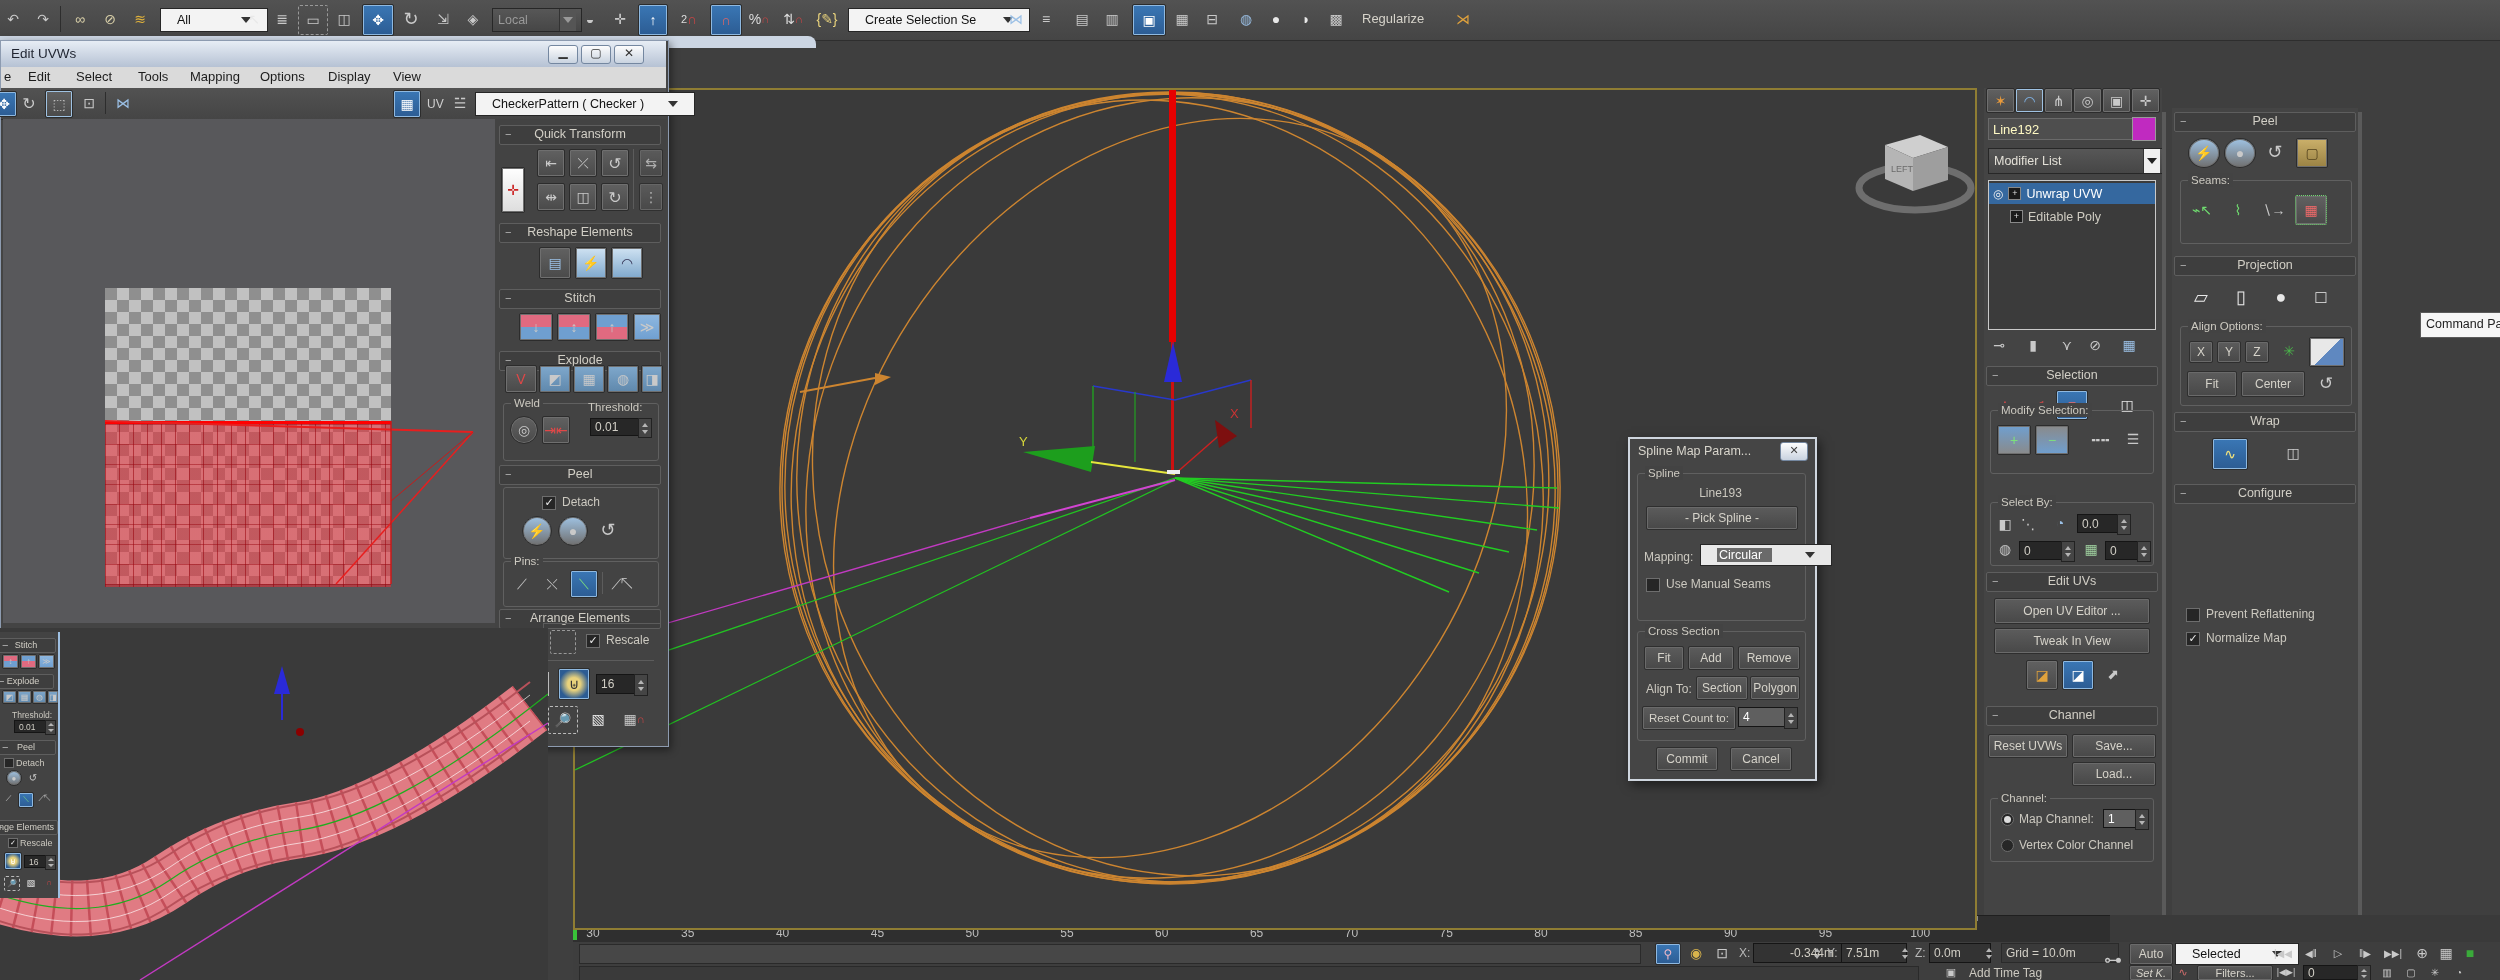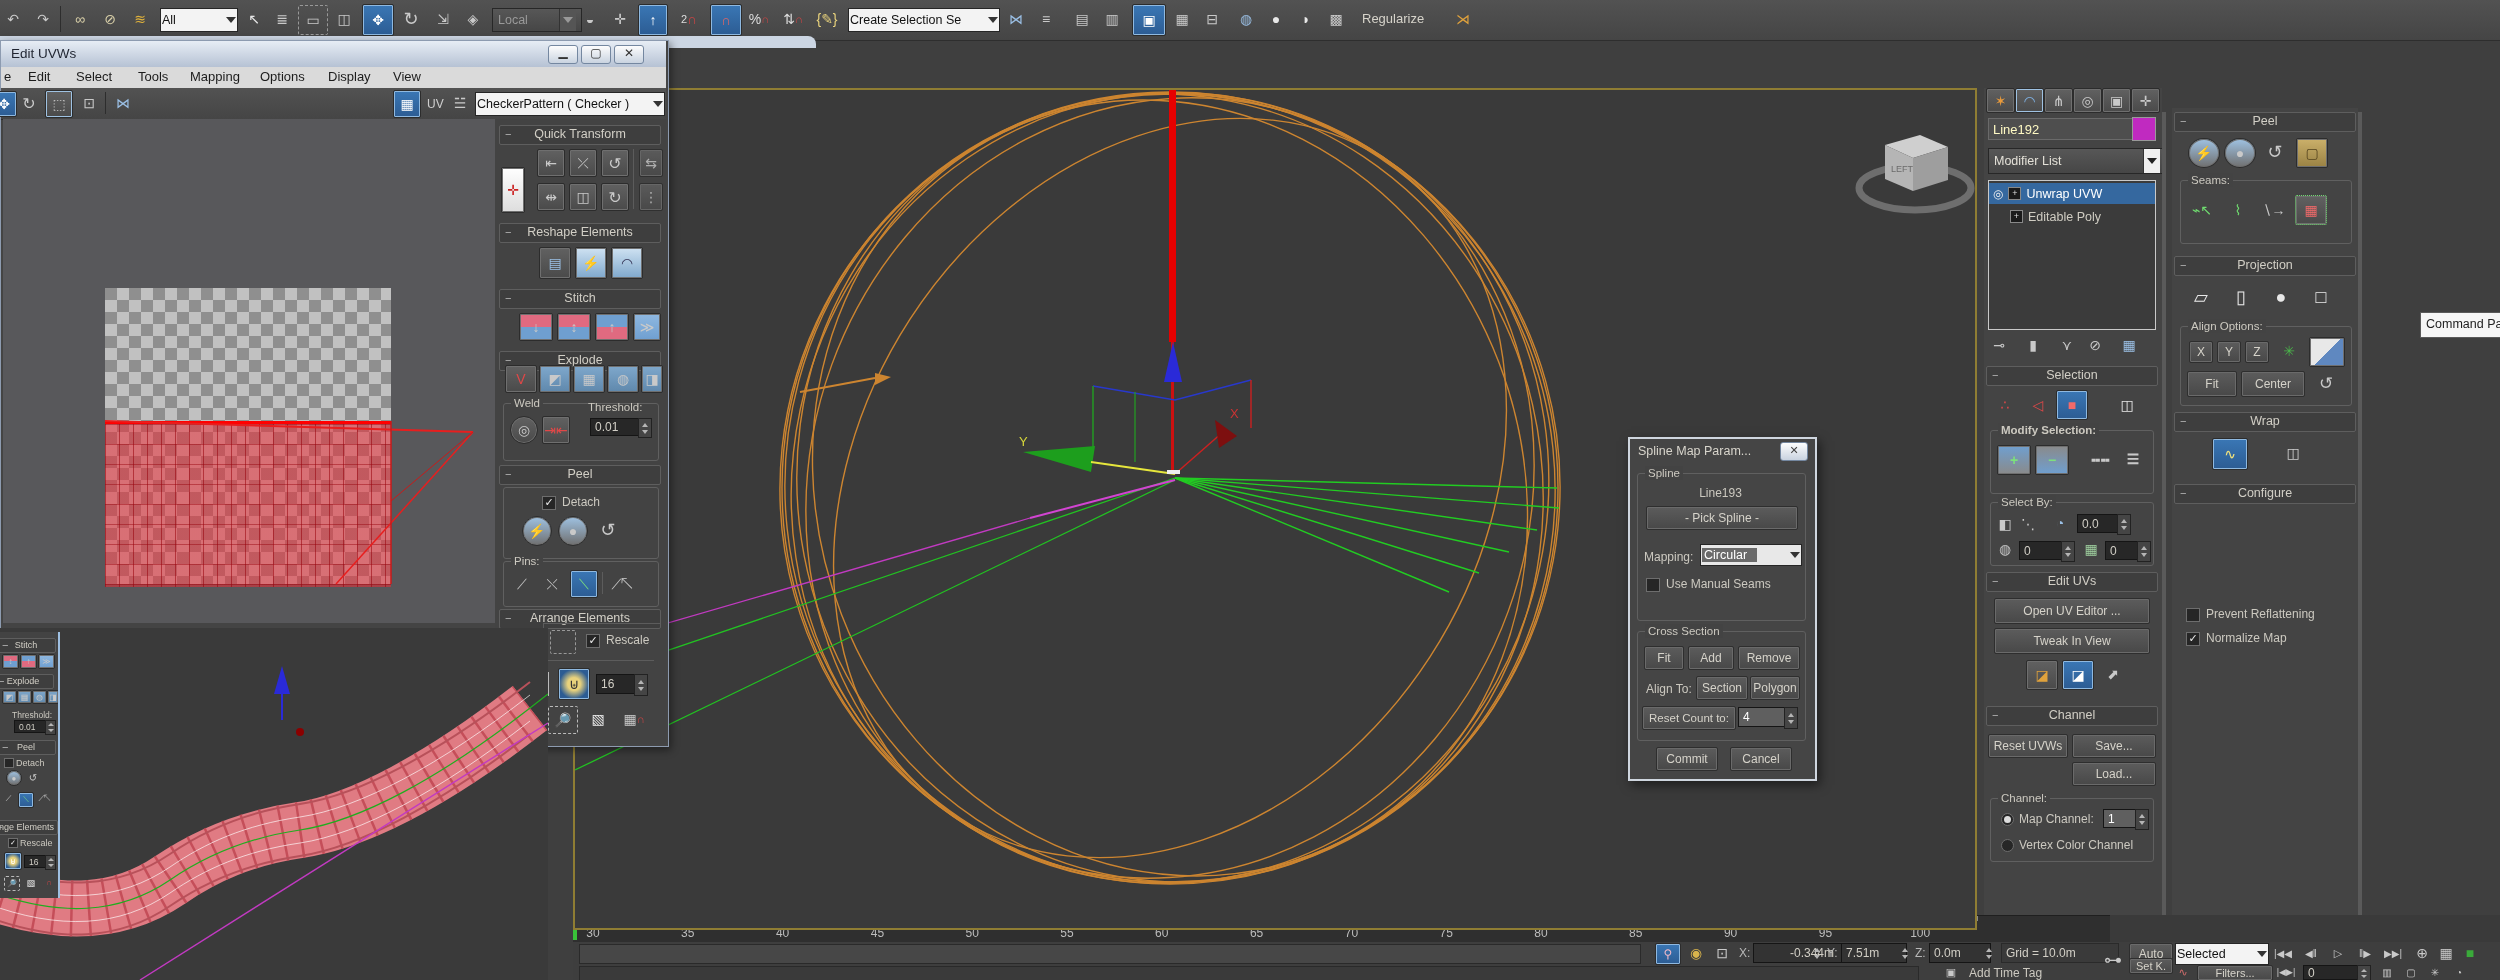--- a/index.html
+++ b/index.html
@@ -27,21 +27,21 @@
   .cb.on::after{content:"✓";}
   .rd{position:absolute;width:11px;height:11px;border-radius:50%;background:#262626;border:1px solid #6d6d6d;}
   .rd.on::after{content:"";position:absolute;inset:2px;border-radius:50%;background:#ddd;}
   .grp{position:absolute;border:1px solid #606060;border-radius:3px;}
   .grp>.glab{position:absolute;top:-8px;left:7px;background:#434343;padding:0 3px;
              font-size:11.5px;color:#ccc9c0;line-height:14px;white-space:nowrap;}
   .rh{position:absolute;height:18px;background:#3e3e3e;border:1px solid #5e5e5e;border-radius:2px;
       color:#d2cfc6;font-size:12.5px;text-align:center;line-height:17px;}
   .rh::before{content:"−";position:absolute;left:5px;top:0;font-size:11px;color:#bbb;}
   .ddw{position:absolute;background:#f3f3f3;border:1px solid #262626;color:#111;font-size:12.5px;
-       display:flex;align-items:center;padding:0 1px;}
+       display:flex;align-items:center;padding:0 16px;}
   .ddw .ar{margin-left:auto;width:0;height:0;border-left:5px solid transparent;
            border-right:5px solid transparent;border-top:6px solid #333;}
   .ddd{position:absolute;background:linear-gradient(#575757,#464646);border:1px solid #272727;
        color:#e4e1d8;font-size:12.5px;display:flex;align-items:center;padding:0 5px;}
   .ddd .arbox{margin-left:auto;width:16px;align-self:stretch;background:#f0f0f0;border-left:1px solid #333;
        display:flex;align-items:center;justify-content:center;}
   .ddd .arbox i{width:0;height:0;border-left:5px solid transparent;border-right:5px solid transparent;
        border-top:6px solid #222;}
   .menu-item{position:absolute;top:3px;color:#1c1c1c;font-size:13px;}
   .tl-num{position:absolute;top:10px;width:30px;text-align:center;color:#bdbdbd;font-size:12px;}
@@ -483,21 +483,21 @@
     <div class="tile flat" style="left:36px;top:246px;width:26px;height:22px;">▮</div>
     <div class="tile flat" style="left:70px;top:246px;width:26px;height:22px;">⋎</div>
     <div class="tile flat" style="left:98px;top:246px;width:26px;height:22px;">⊘</div>
     <div class="tile flat" style="left:132px;top:246px;width:26px;height:22px;color:#9bc0e6;">▦</div>
 
     <div class="rh" style="left:2px;top:278px;width:170px;"><span>Selection</span></div>
     <div class="tile flat" style="left:8px;top:304px;width:28px;height:26px;color:#e04848;letter-spacing:2px;">∴</div>
     <div class="tile flat" style="left:40px;top:304px;width:28px;height:26px;color:#e04848;">◁</div>
     <div class="tile on" style="left:72px;top:302px;width:30px;height:28px;color:#f26a6a;">■</div>
     <div class="tile flat" style="left:128px;top:304px;width:30px;height:26px;color:#e8e8e8;">◫</div>
-    <div class="grp" style="left:6px;top:342px;width:162px;height:62px;font-weight:bold;">
+    <div class="grp" style="left:6px;top:322px;width:162px;height:62px;">
       <span class="glab">Modify Selection:</span>
       <div class="tile" style="left:6px;top:14px;width:32px;height:28px;background:linear-gradient(#6f9fd0,#8a8a8a);color:#7de07d;">+</div>
       <div class="tile" style="left:44px;top:14px;width:32px;height:28px;background:linear-gradient(#8a8a8a,#6f9fd0);color:#7de07d;">−</div>
       <div class="tile flat" style="left:96px;top:20px;width:28px;height:18px;letter-spacing:1px;">╍╍</div>
       <div class="tile flat" style="left:128px;top:14px;width:28px;height:28px;">☰</div>
     </div>
     <div class="grp" style="left:6px;top:414px;width:162px;height:62px;">
       <span class="glab">Select By:</span>
       <div class="tile flat" style="left:2px;top:10px;width:24px;height:22px;">◧</div>
       <div class="tile flat" style="left:26px;top:10px;width:22px;height:22px;">⋱</div>
@@ -762,21 +762,21 @@
     <div class="tile flat" style="left:1754px;top:1px;width:22px;height:20px;font-size:11px;">▷</div>
     <div class="tile flat" style="left:1780px;top:1px;width:24px;height:20px;font-size:10px;">‖▶</div>
     <div class="tile flat" style="left:1808px;top:1px;width:24px;height:20px;font-size:10px;">▶▶|</div>
     <div class="tile flat" style="left:1838px;top:1px;width:22px;height:20px;">⊕</div>
     <div class="tile flat" style="left:1862px;top:1px;width:22px;height:20px;">▦</div>
     <div class="tile flat" style="left:1886px;top:1px;width:22px;height:20px;color:#3aaa3a;">■</div>
 
     <div class="fld" style="left:6px;top:24px;width:1330px;height:13px;background:#3a3a3a;border:1px solid #2a2a2a;"></div>
     <div class="tile flat" style="left:1368px;top:23px;width:20px;height:14px;font-size:11px;">▣</div>
     <span class="lb" style="left:1396px;top:24px;">Add Time Tag</span>
-    <div class="btn" style="left:1556px;top:16px;width:42px;height:14px;font-size:11px;">
+    <div class="btn" style="left:1556px;top:23px;width:42px;height:14px;font-size:11px;font-style:italic;">
         <span>Set K.</span>
       </div>
     <div class="tile flat" style="left:1600px;top:23px;width:20px;height:14px;color:#cc6a6a;font-size:11px;">∿</div>
     <div class="btn" style="left:1624px;top:23px;width:74px;height:14px;font-size:11px;">
         <span>Filters...</span>
       </div>
     <div class="tile flat" style="left:1702px;top:23px;width:22px;height:14px;font-size:9px;">|◀▶|</div>
     <div class="fld" style="left:1730px;top:23px;width:50px;height:13px;">
         <span>0</span>
       </div>

